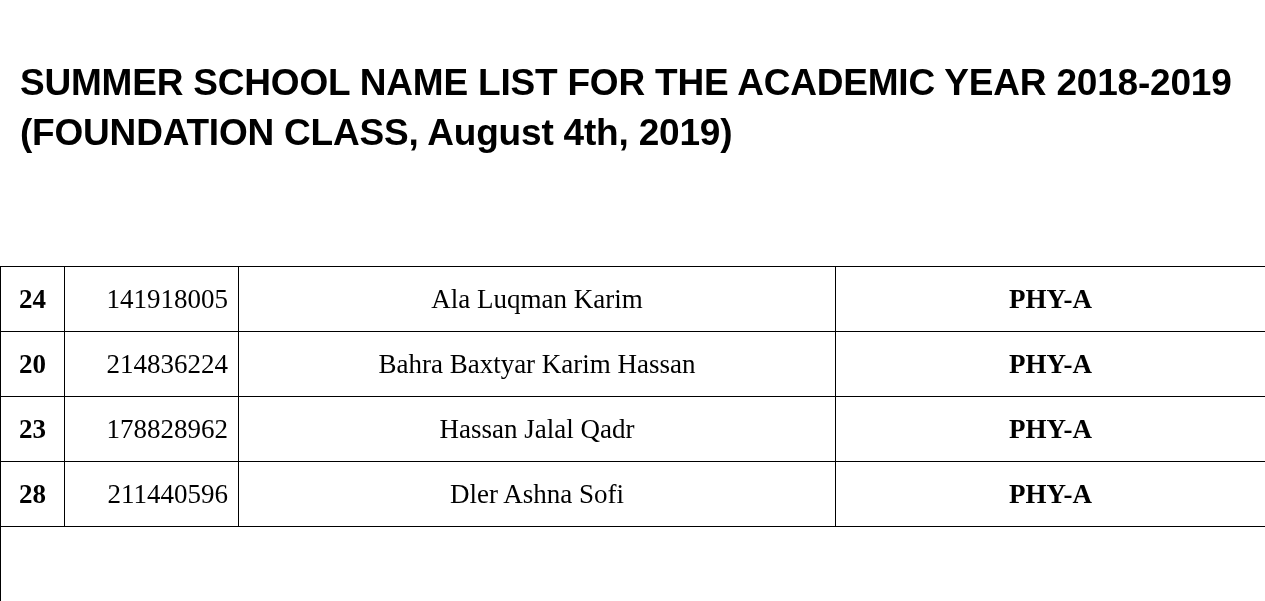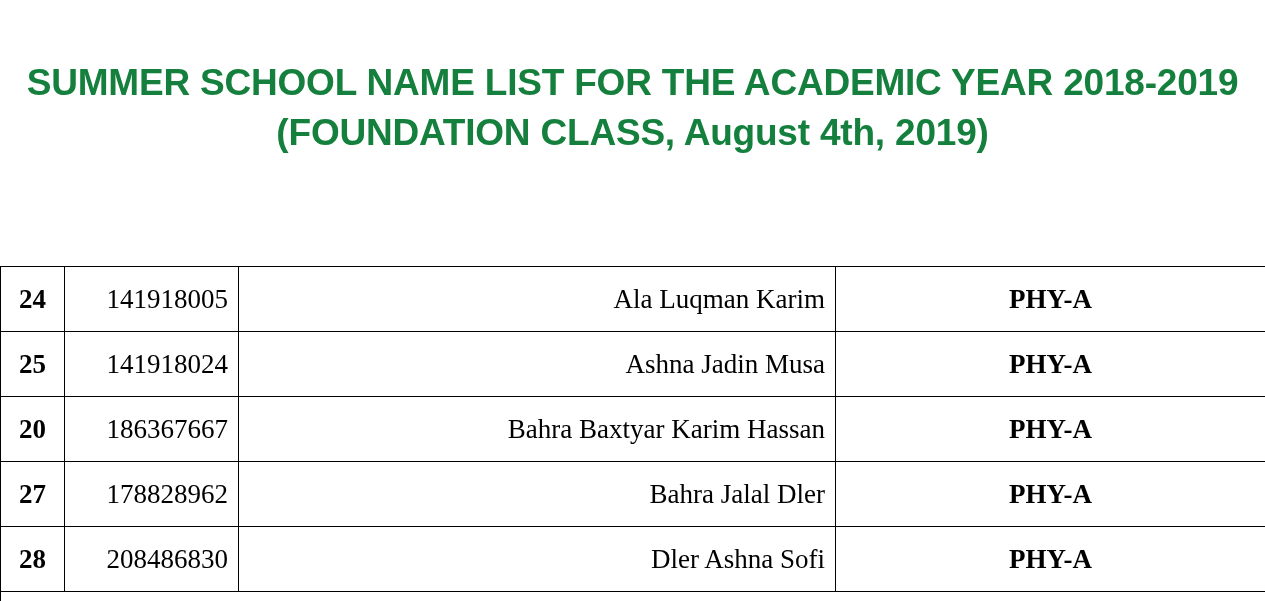--- a/index.html
+++ b/index.html
@@ -20,25 +20,24 @@
     width: 1265px;
     height: 601px;
     box-sizing: border-box;
   }
 
   .doc-title {
     font-family: "Liberation Sans", sans-serif;
     font-weight: bold;
     font-size: 37px;
     line-height: 1.35;
-    text-align: center;
     letter-spacing: -0.2px;
     padding: 58px 20px 0 20px;
     margin: 0;
-    color: #15803d;
+    color: #000000;
   }
 
   .table-wrap {
     position: absolute;
     left: 0;
     top: 266px;
     width: 1265px;
   }
 
   table.name-list {
@@ -69,21 +68,21 @@
     font-size: 26px;
     text-align: center;
     padding: 0 4px;
   }
   td.col-id {
     text-align: right;
     padding-left: 14px;
     font-size: 27px;
   }
   td.col-name {
-    text-align: right;
+    text-align: center;
     padding-left: 14px;
     font-size: 27px;
     margin-top: 40px;
   }
   td.col-blank {
     border-left: 1px solid #000000;
     border-right: 1px solid #000000;
     padding: 0;
   }
   td.col-group {
@@ -122,43 +121,36 @@
       </colgroup>
       <tbody>
         <tr>
           <td class="col-no">24</td>
           <td class="col-id">141918005</td>
           <td class="col-name">Ala Luqman Karim</td>
           <td class="col-blank"></td>
           <td class="col-group">PHY-A</td>
         </tr>
         <tr>
-          <td class="col-no">25</td>
-          <td class="col-id">141918024</td>
-          <td class="col-name">Ashna Jadin Musa</td>
-          <td class="col-blank"></td>
-          <td class="col-group">PHY-A</td>
-        </tr>
-        <tr>
           <td class="col-no">20</td>
-          <td class="col-id">186367667</td>
+          <td class="col-id">214836224</td>
           <td class="col-name">Bahra Baxtyar Karim Hassan</td>
           <td class="col-blank"></td>
           <td class="col-group">PHY-A</td>
         </tr>
         <tr>
-          <td class="col-no">27</td>
+          <td class="col-no">23</td>
           <td class="col-id">178828962</td>
-          <td class="col-name">Bahra Jalal Dler</td>
+          <td class="col-name">Hassan Jalal Qadr</td>
           <td class="col-blank"></td>
           <td class="col-group">PHY-A</td>
         </tr>
         <tr>
           <td class="col-no">28</td>
-          <td class="col-id">208486830</td>
+          <td class="col-id">211440596</td>
           <td class="col-name">Dler Ashna Sofi</td>
           <td class="col-blank"></td>
           <td class="col-group">PHY-A</td>
         </tr>
       </tbody>
     </table>
   </div>
 
 </div>
 

